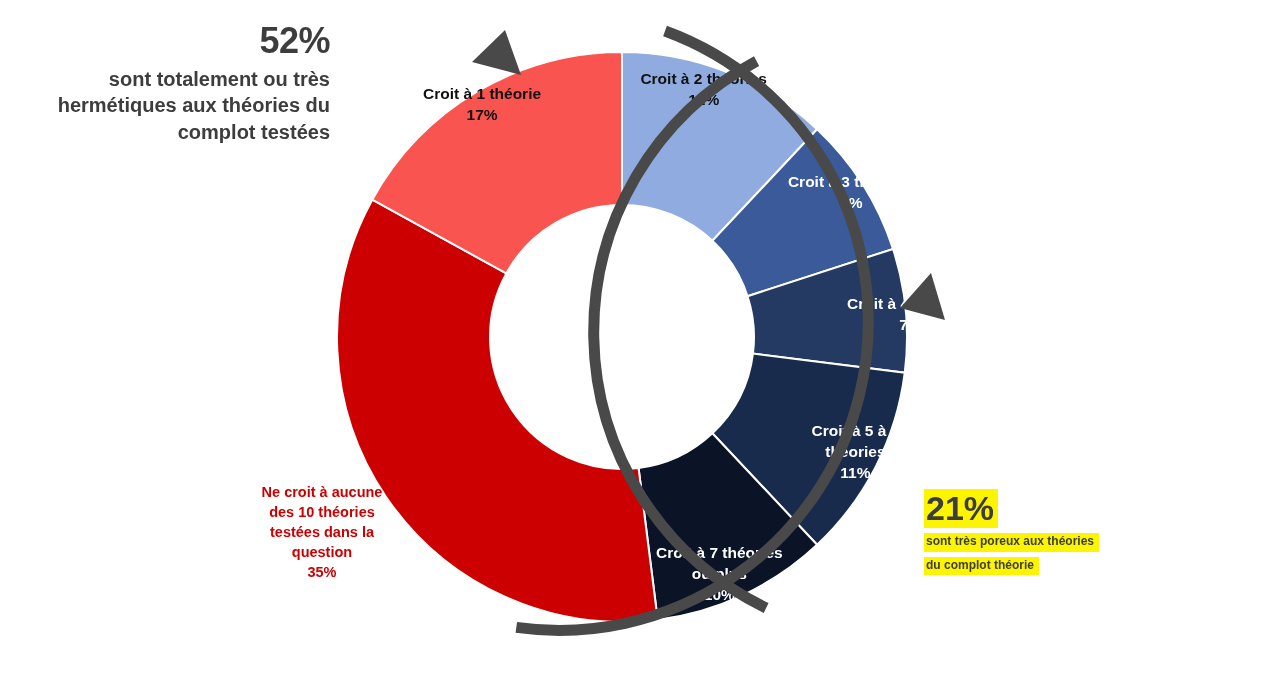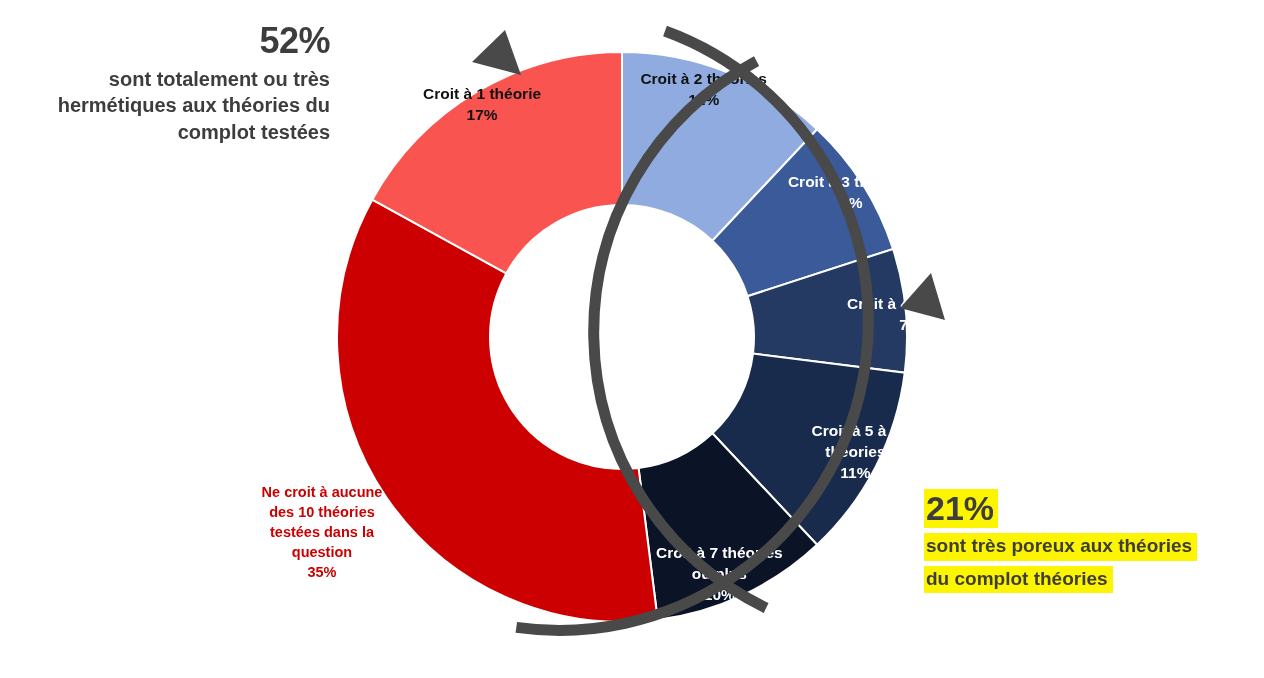--- a/index.html
+++ b/index.html
@@ -61,21 +61,21 @@
     display: inline-block;
     font-size: 34px;
     font-weight: bold;
     line-height: 1.12;
     background: #fdf500;
     color: #3d3d3d;
     padding: 0 4px 1px 2px;
   }
   .ann-right .sub-line {
     display: inline-block;
-    font-size: 19px;
+    font-size: 12px;
     font-weight: bold;
     line-height: 1.3;
     background: #fdf500;
     color: #3d3d3d;
     padding: 1px 5px 2px 2px;
     margin-top: 5px;
   }
 
   
   #donut-svg {
@@ -110,21 +110,21 @@
   </div>
 
   <div class="ann-right">
     <div>
       <span class="big">21%</span>
     </div>
     <div>
       <span class="sub-line">sont très poreux aux théories</span>
     </div>
     <div>
-      <span class="sub-line">du complot théories</span>
+      <span class="sub-line">du complot théorie</span>
     </div>
   </div>
 
   <svg id="donut-svg" width="1264" height="678" viewBox="0 0 1264 678">
     <g id="slices">
         <path d="M 622 52 A 285 285 0 0 1 817.0959251896762 129.24394118489772 L 712.3602179825868 240.77614118037366 A 132 132 0 0 0 622 205 Z" fill="#8FABDF" stroke="#ffffff" stroke-width="2"></path>
         <path d="M 817.0959251896762 129.24394118489772 A 285 285 0 0 1 893.0511071441188 248.93015660314 L 747.5394601509603 296.20975674250695 A 132 132 0 0 0 712.3602179825868 240.77614118037366 Z" fill="#3A5A9A" stroke="#ffffff" stroke-width="2"></path>
         <path d="M 893.0511071441188 248.93015660314 A 285 285 0 0 1 904.7526898746262 372.7199715658267 L 752.9591405735111 353.54398683048817 A 132 132 0 0 0 747.5394601509603 296.20975674250695 Z" fill="#253A63" stroke="#ffffff" stroke-width="2"></path>
         <path d="M 904.7526898746262 372.7199715658267 A 285 285 0 0 1 817.0959251896762 544.7560588151023 L 712.3602179825868 433.22385881962634 A 132 132 0 0 0 752.9591405735111 353.54398683048817 Z" fill="#182B4D" stroke="#ffffff" stroke-width="2"></path>
         <path d="M 817.0959251896762 544.7560588151023 A 285 285 0 0 1 657.7199715658267 619.7526898746262 L 638.5439868304882 467.9591405735111 A 132 132 0 0 0 712.3602179825868 433.22385881962634 Z" fill="#0B1426" stroke="#ffffff" stroke-width="2"></path>

